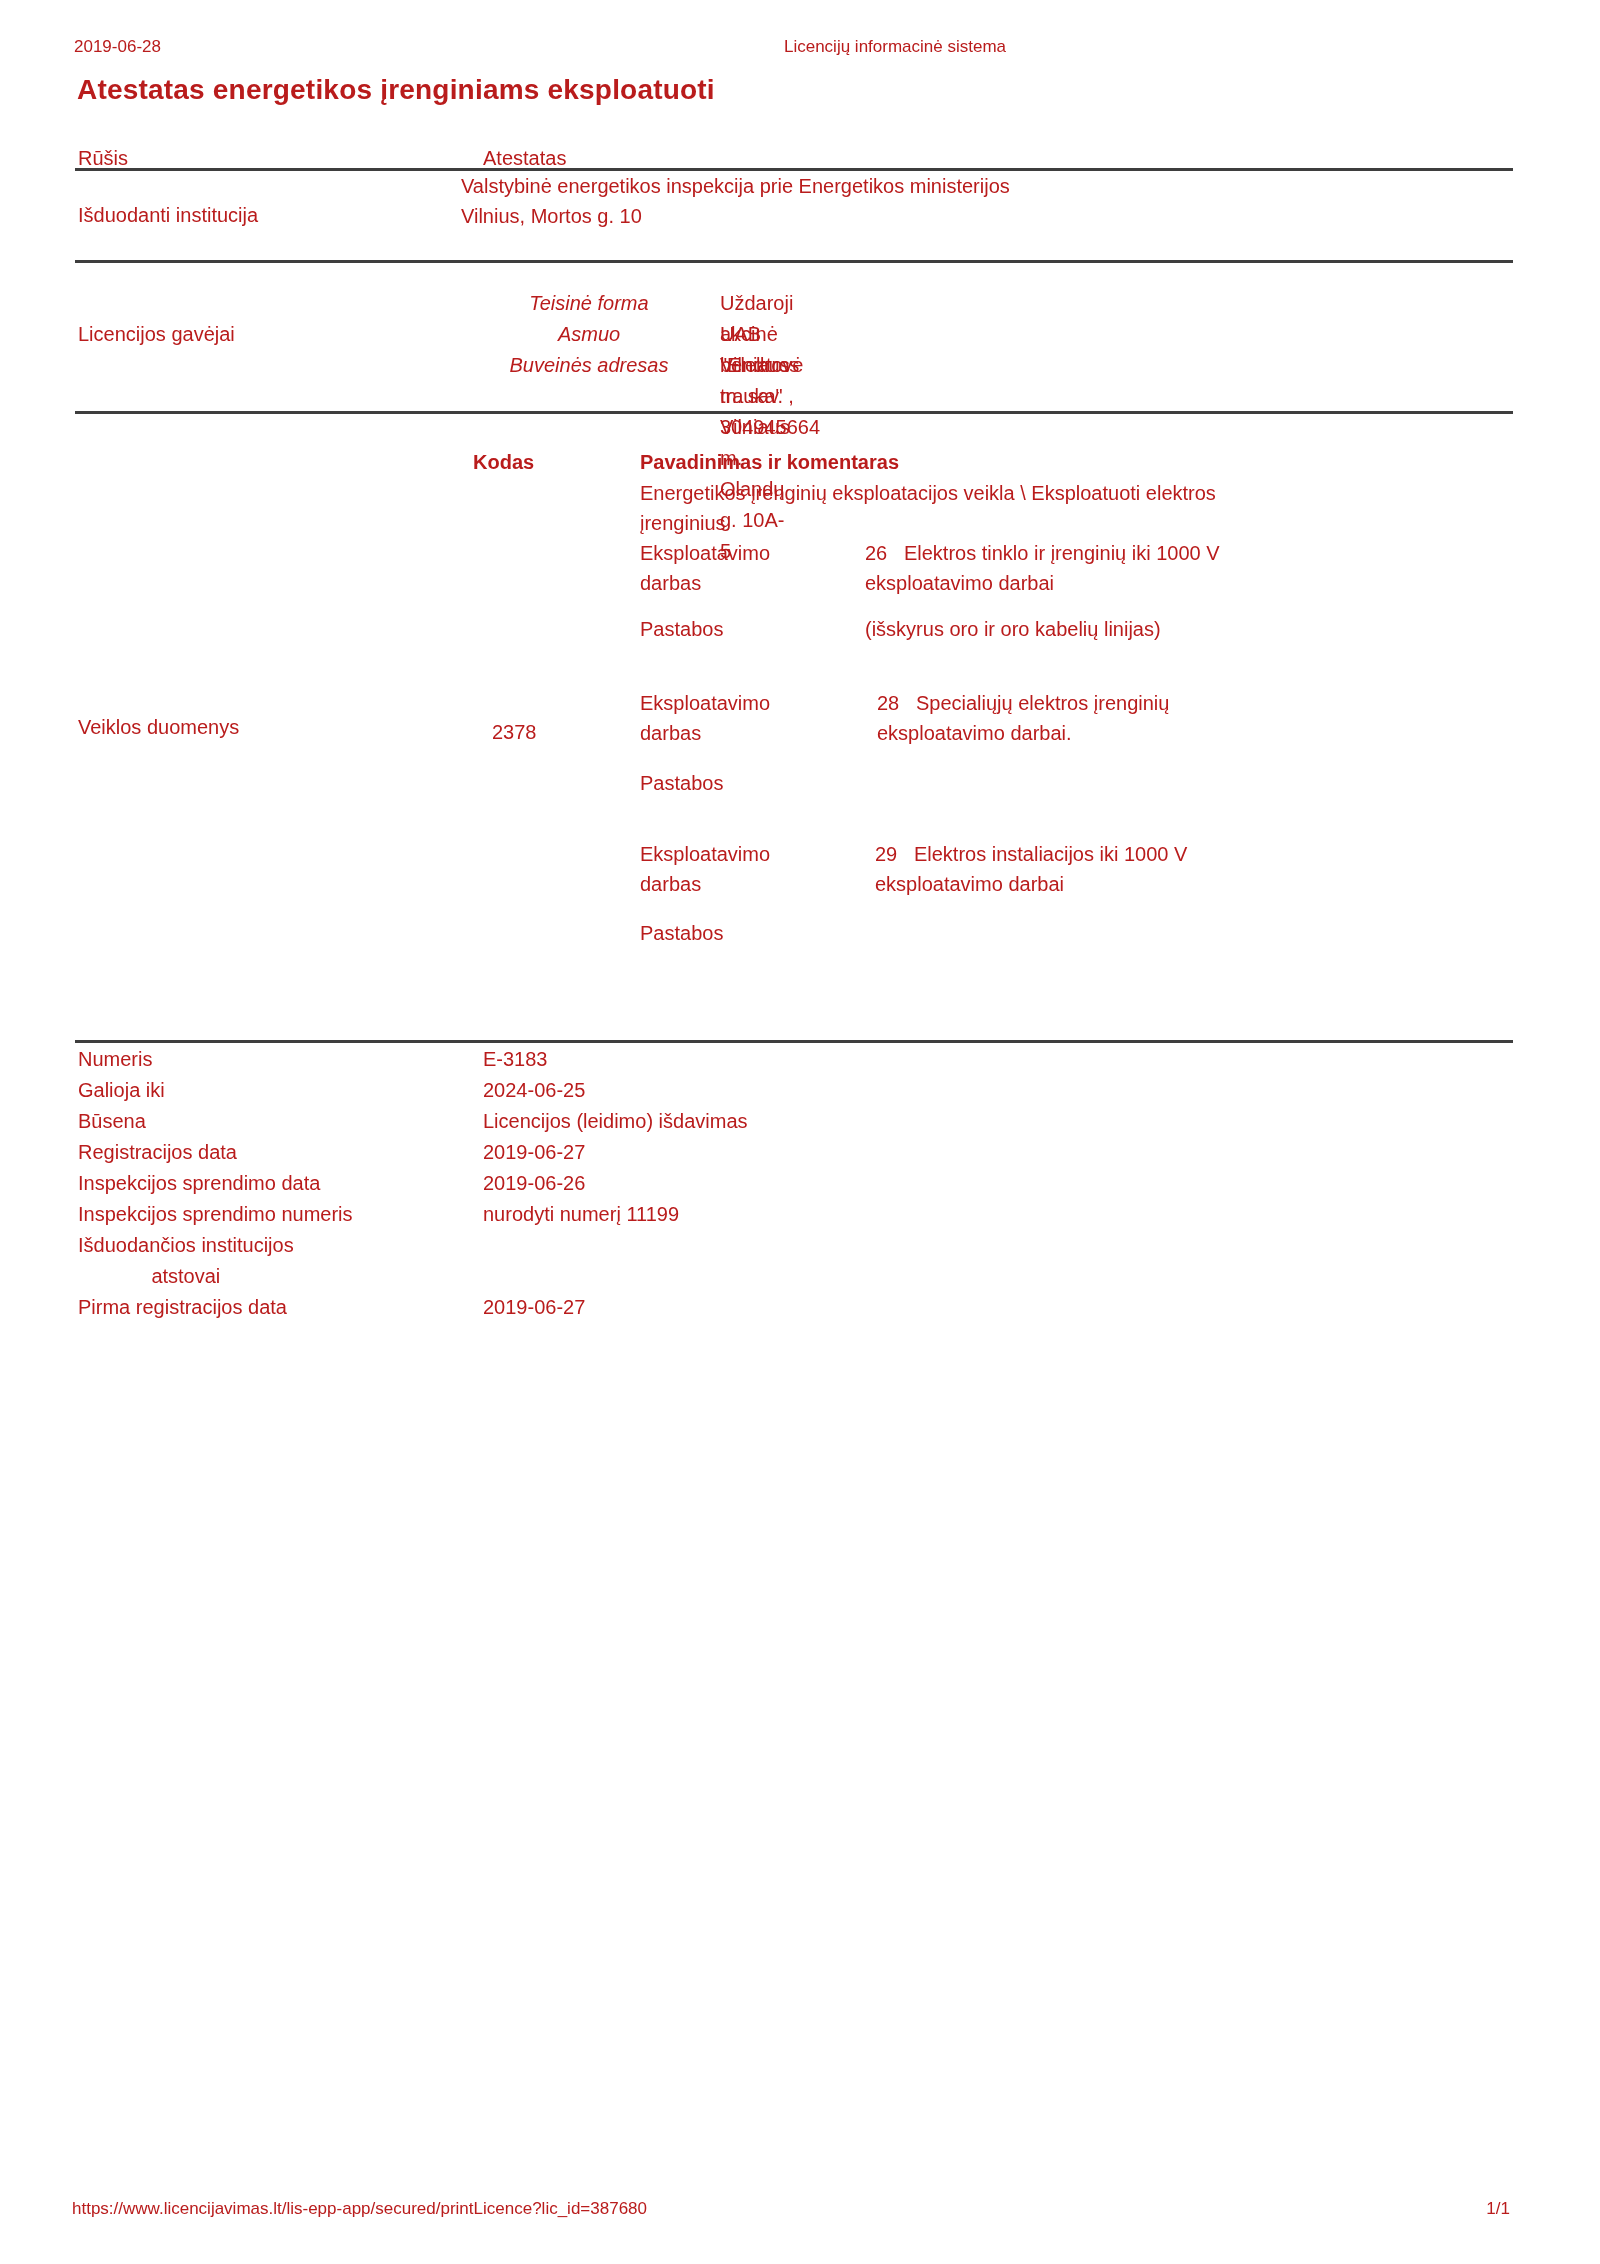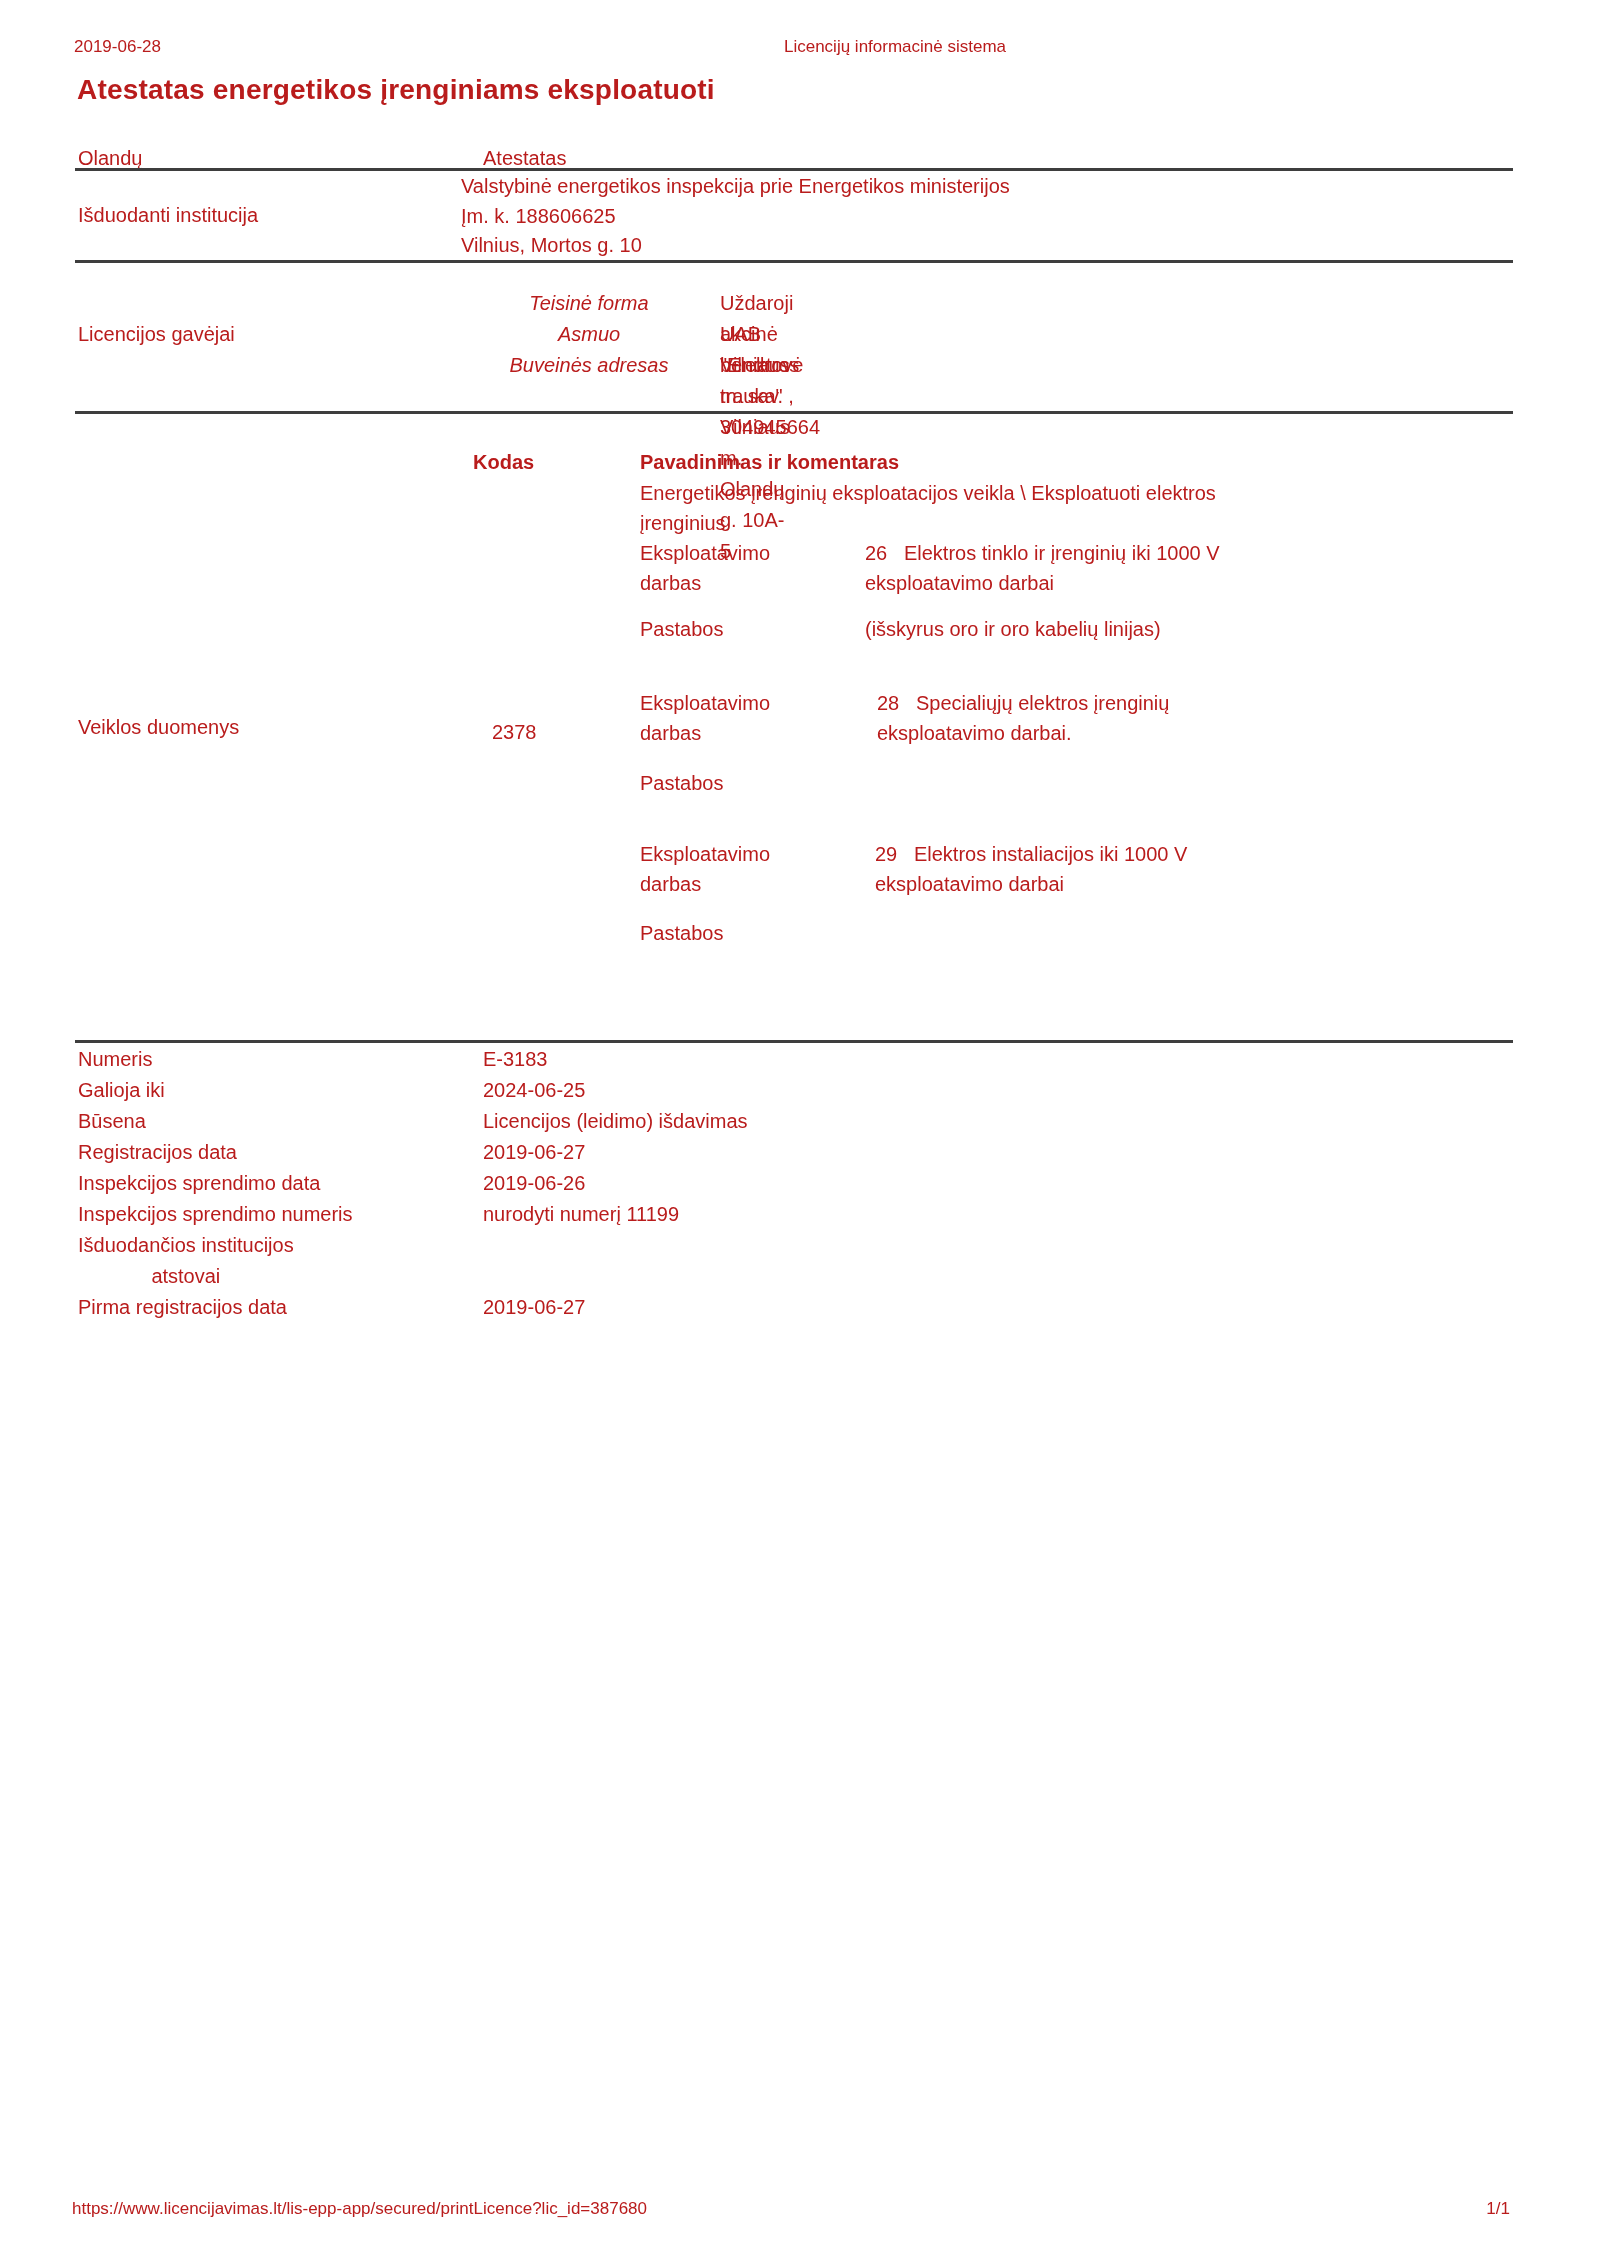--- a/index.html
+++ b/index.html
@@ -31,28 +31,27 @@
 </head>
 <body>
 
 <div class="page">
 
   <div class="abs t fs-small" style="left:74px;top:36px;">2019-06-28</div>
   <div class="abs t fs-small center-x" style="left:895px;top:36px;">Licencijų informacinė sistema</div>
 
   <div class="abs t title" style="left:77px;top:74px;">Atestatas energetikos įrenginiams eksploatuoti</div>
 
-  <div class="abs t fs-body" style="left:78px;top:143px;">Olandų</div>
+  <div class="abs t fs-body" style="left:78px;top:143px;">Rūšis</div>
   <div class="abs t fs-body" style="left:483px;top:143px;">Atestatas</div>
   <div class="rule" style="top:168px;"></div>
 
   <div class="abs t fs-body" style="left:78px;top:200px;">Išduodanti institucija</div>
   <div class="abs fs-body" style="left:461px;top:172px;">
     <div class="issuer-line">Valstybinė energetikos inspekcija prie Energetikos ministerijos</div>
-    <div class="issuer-line">Įm. k. 188606625</div>
     <div class="issuer-line">Vilnius, Mortos g. 10</div>
   </div>
   <div class="rule" style="top:260px;"></div>
 
   <div class="abs t fs-body" style="left:78px;top:319px;">Licencijos gavėjai</div>
   <div class="abs fs-body" style="left:483px;top:288px;">
     <div class="recip-row">
       <span class="recip-label">Teisinė forma</span>
       <span class="recip-value">Uždaroji akcinė bendrovė</span>
     </div>

